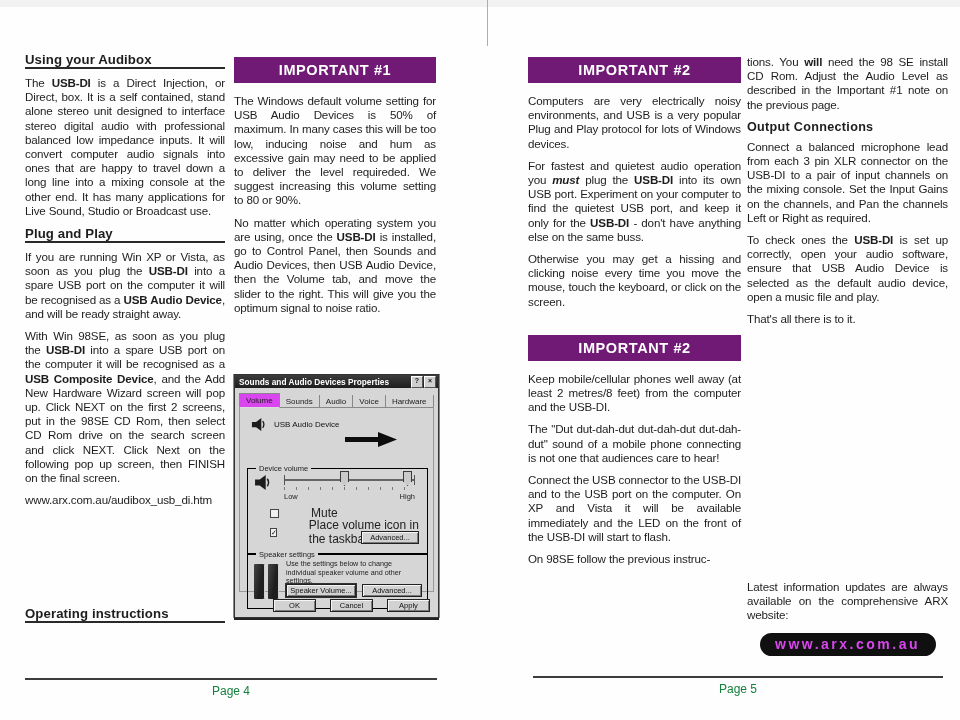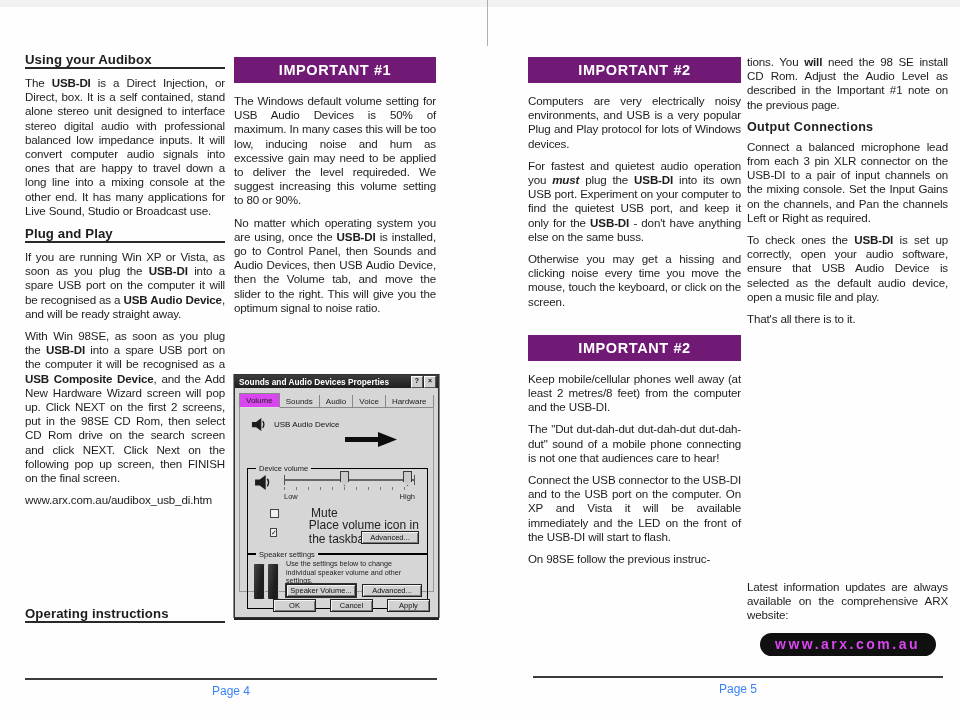--- a/index.html
+++ b/index.html
@@ -32,21 +32,21 @@
 
   
   .arx-block{position:absolute;top:525px;left:0;right:0;}
   .arx-pill{margin:10px auto 0 auto;width:176px;height:23px;background:#101010;border-radius:12px;
     color:#d946ef;font-weight:700;font-size:14px;letter-spacing:2.5px;display:flex;align-items:center;justify-content:center;}
 
   
   .footer-line{position:absolute;border-top:2px solid #3c3c3c;}
   #fl4{left:25px;top:678px;width:412px;}
   #fl5{left:533px;top:676px;width:410px;}
-  .footer-label{position:absolute;text-align:center;font-size:12px;color:#3b82f6;}
+  .footer-label{position:absolute;text-align:center;font-size:12px;color:#15803d;}
   #pg4{left:25px;top:684px;width:412px;}
   #pg5{left:533px;top:682px;width:410px;}
 
   
   .dlg{position:absolute;left:234px;top:374px;width:203px;height:242px;background:#d6d6d6;
     border:1px solid #333;box-shadow:0 2px 0 #222, -1px 0 0 #888, 1px 0 0 #888;font-size:8px;}
   .dlg-title{height:13px;background:linear-gradient(#3c3c3c,#1e1e1e);color:#fff;display:flex;
     align-items:center;padding:0 2px 0 4px;}
   .dlg-title-text{flex:1;font-weight:700;font-size:8.3px;white-space:nowrap;overflow:hidden;}
   .dlg-sysbtn{width:10px;height:10px;background:#cfcfcf;border:1px solid;border-color:#fff #555 #555 #fff;

